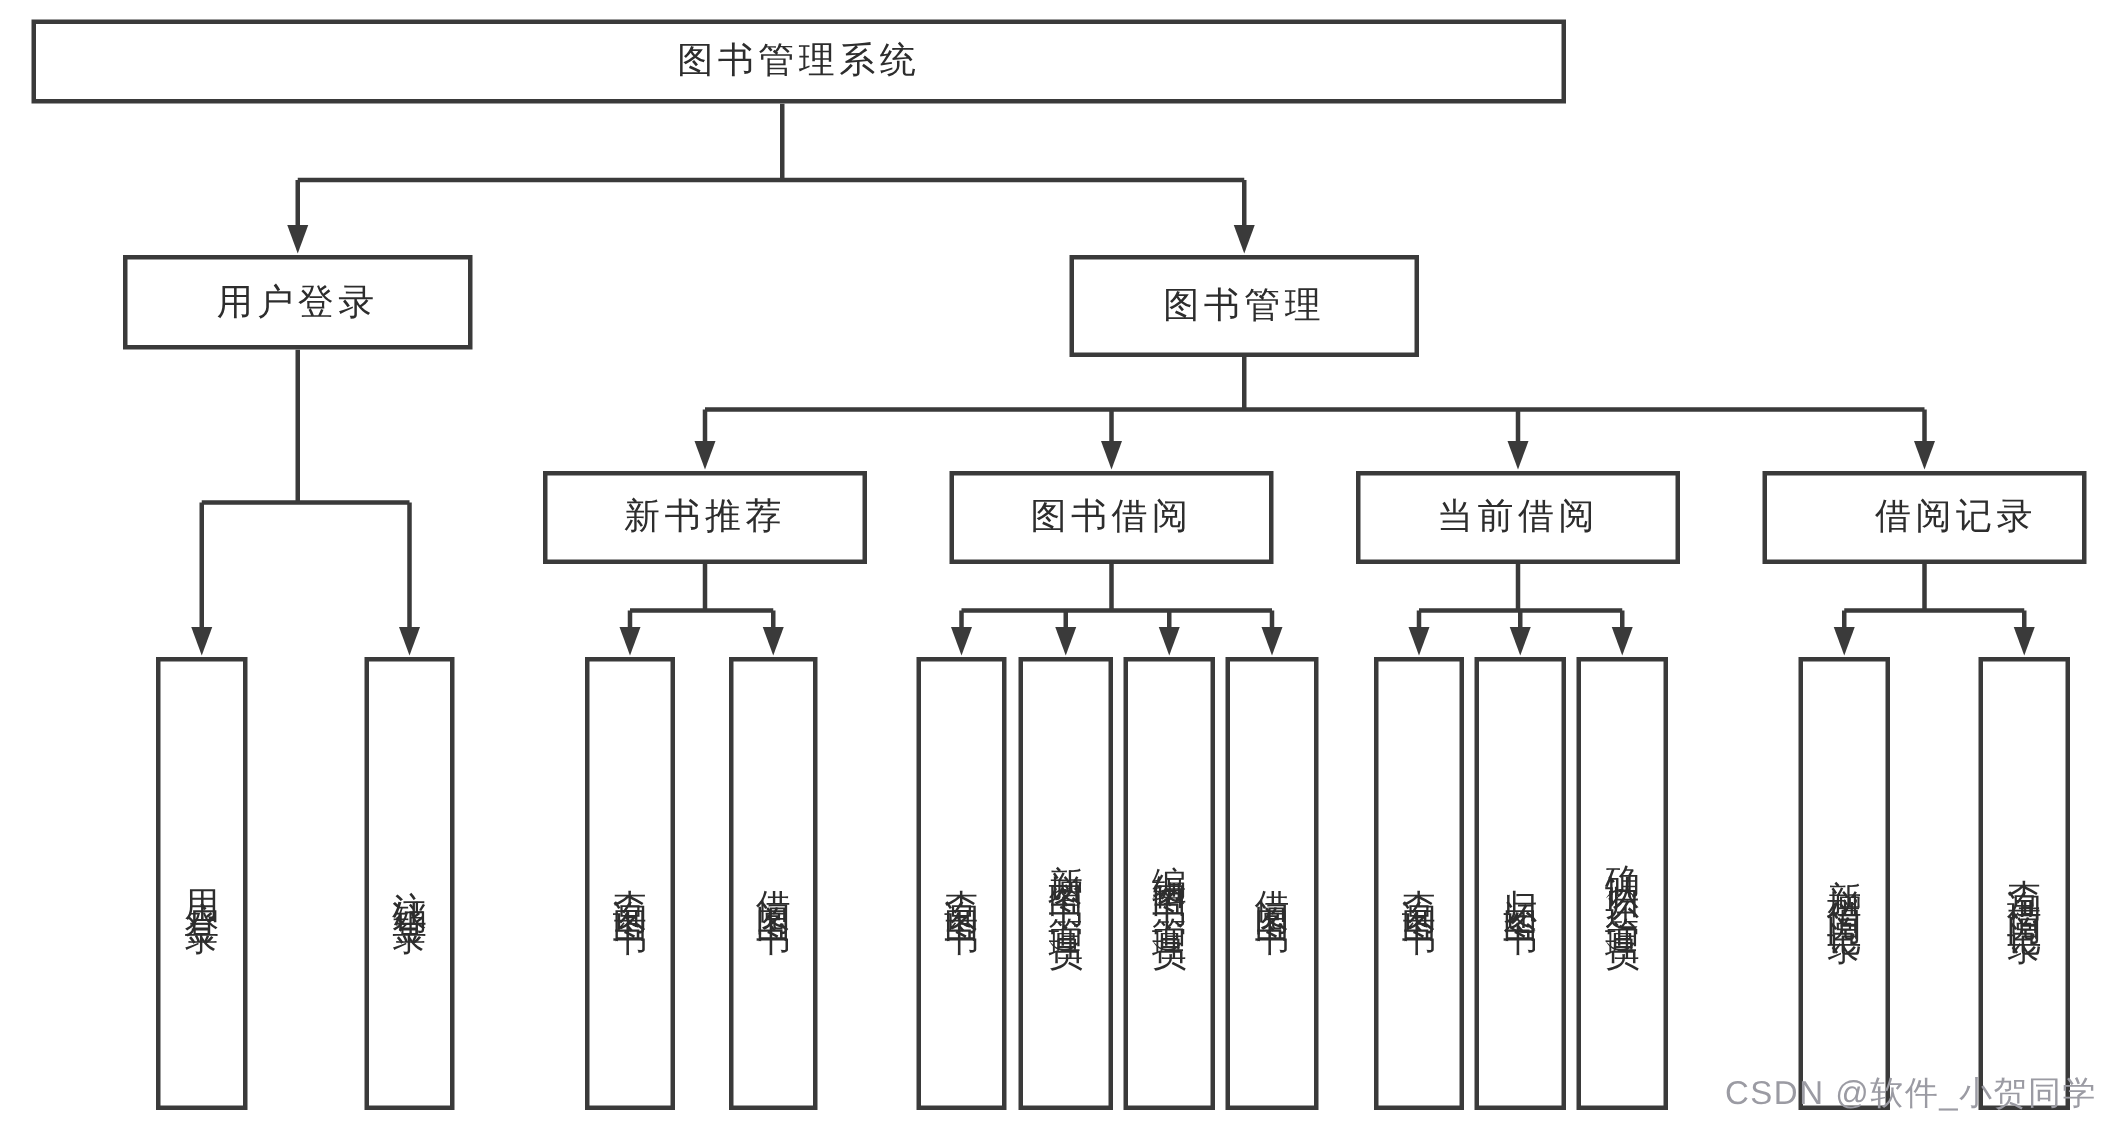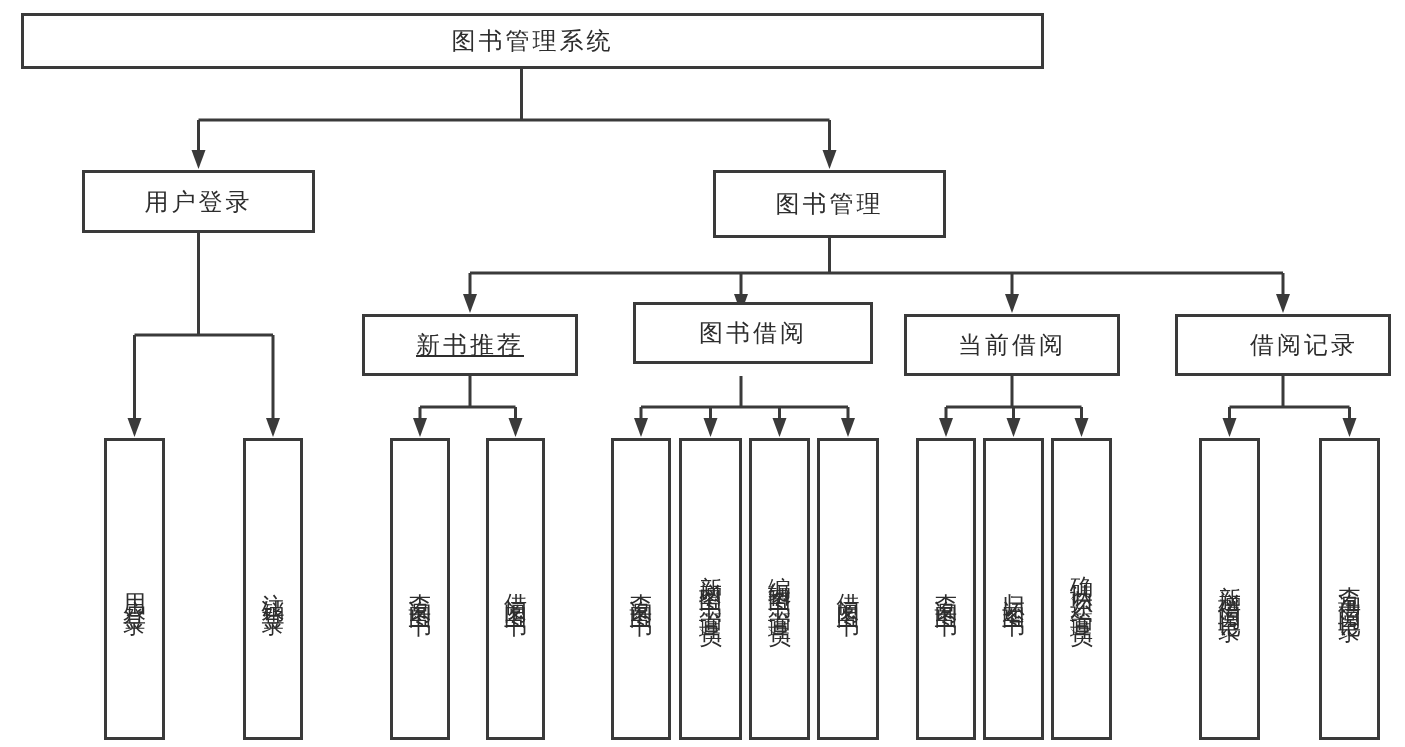--- a/index.html
+++ b/index.html
@@ -84,33 +84,34 @@
       <polygon points="772.5,418 786.5,418 779.5,437" fill="#3a3a3a"></polygon>
       <polygon points="841,418 855,418 848,437" fill="#3a3a3a"></polygon>
       <path d="M 1012 376 V 407 M 946 407 H 1081.5 M 946 407 V 422 M 1013.5 407 V 422 M 1081.5 407 V 422" fill="none" stroke="#3a3a3a" stroke-width="3"></path>
       <polygon points="939,418 953,418 946,437" fill="#3a3a3a"></polygon>
       <polygon points="1006.5,418 1020.5,418 1013.5,437" fill="#3a3a3a"></polygon>
       <polygon points="1074.5,418 1088.5,418 1081.5,437" fill="#3a3a3a"></polygon>
       <path d="M 1283 376 V 407 M 1229.5 407 H 1349.5 M 1229.5 407 V 422 M 1349.5 407 V 422" fill="none" stroke="#3a3a3a" stroke-width="3"></path>
       <polygon points="1222.5,418 1236.5,418 1229.5,437" fill="#3a3a3a"></polygon>
       <polygon points="1342.5,418 1356.5,418 1349.5,437" fill="#3a3a3a"></polygon>
     </svg>
+  <div class="watermark">CSDN @软件_小贺同学</div>
 <div class="node horiz" style="left: 21px; top: 13px; width: 1023px; height: 56px;">
       <span>图书管理系统</span>
     </div>
     <div class="node horiz" style="left: 82px; top: 170px; width: 233px; height: 63px;">
       <span>用户登录</span>
     </div>
     <div class="node horiz" style="left: 713px; top: 170px; width: 233px; height: 68px;">
       <span>图书管理</span>
     </div>
-    <div class="node horiz" style="left: 362px; top: 314px; width: 216px; height: 62px; text-decoration: underline;">
+    <div class="node horiz" style="left: 362px; top: 314px; width: 216px; height: 62px;">
       <span>新书推荐</span>
     </div>
-    <div class="node horiz" style="left: 633px; top: 302px; width: 240px; height: 62px; font-family: Liberation Serif, serif;">
+    <div class="node horiz" style="left: 633px; top: 314px; width: 216px; height: 62px; font-family: Liberation Serif, serif;">
       <span>图书借阅</span>
     </div>
     <div class="node horiz" style="left: 904px; top: 314px; width: 216px; height: 62px; text-align: center;">
       <span>当前借阅</span>
     </div>
     <div class="node horiz" style="left: 1175px; top: 314px; width: 216px; height: 62px; padding-left: 42px;">
       <span>借阅记录</span>
     </div>
     <div class="node vert" style="left: 104px; top: 438px; width: 61px; height: 302px;">
       <span>用户登录</span>

